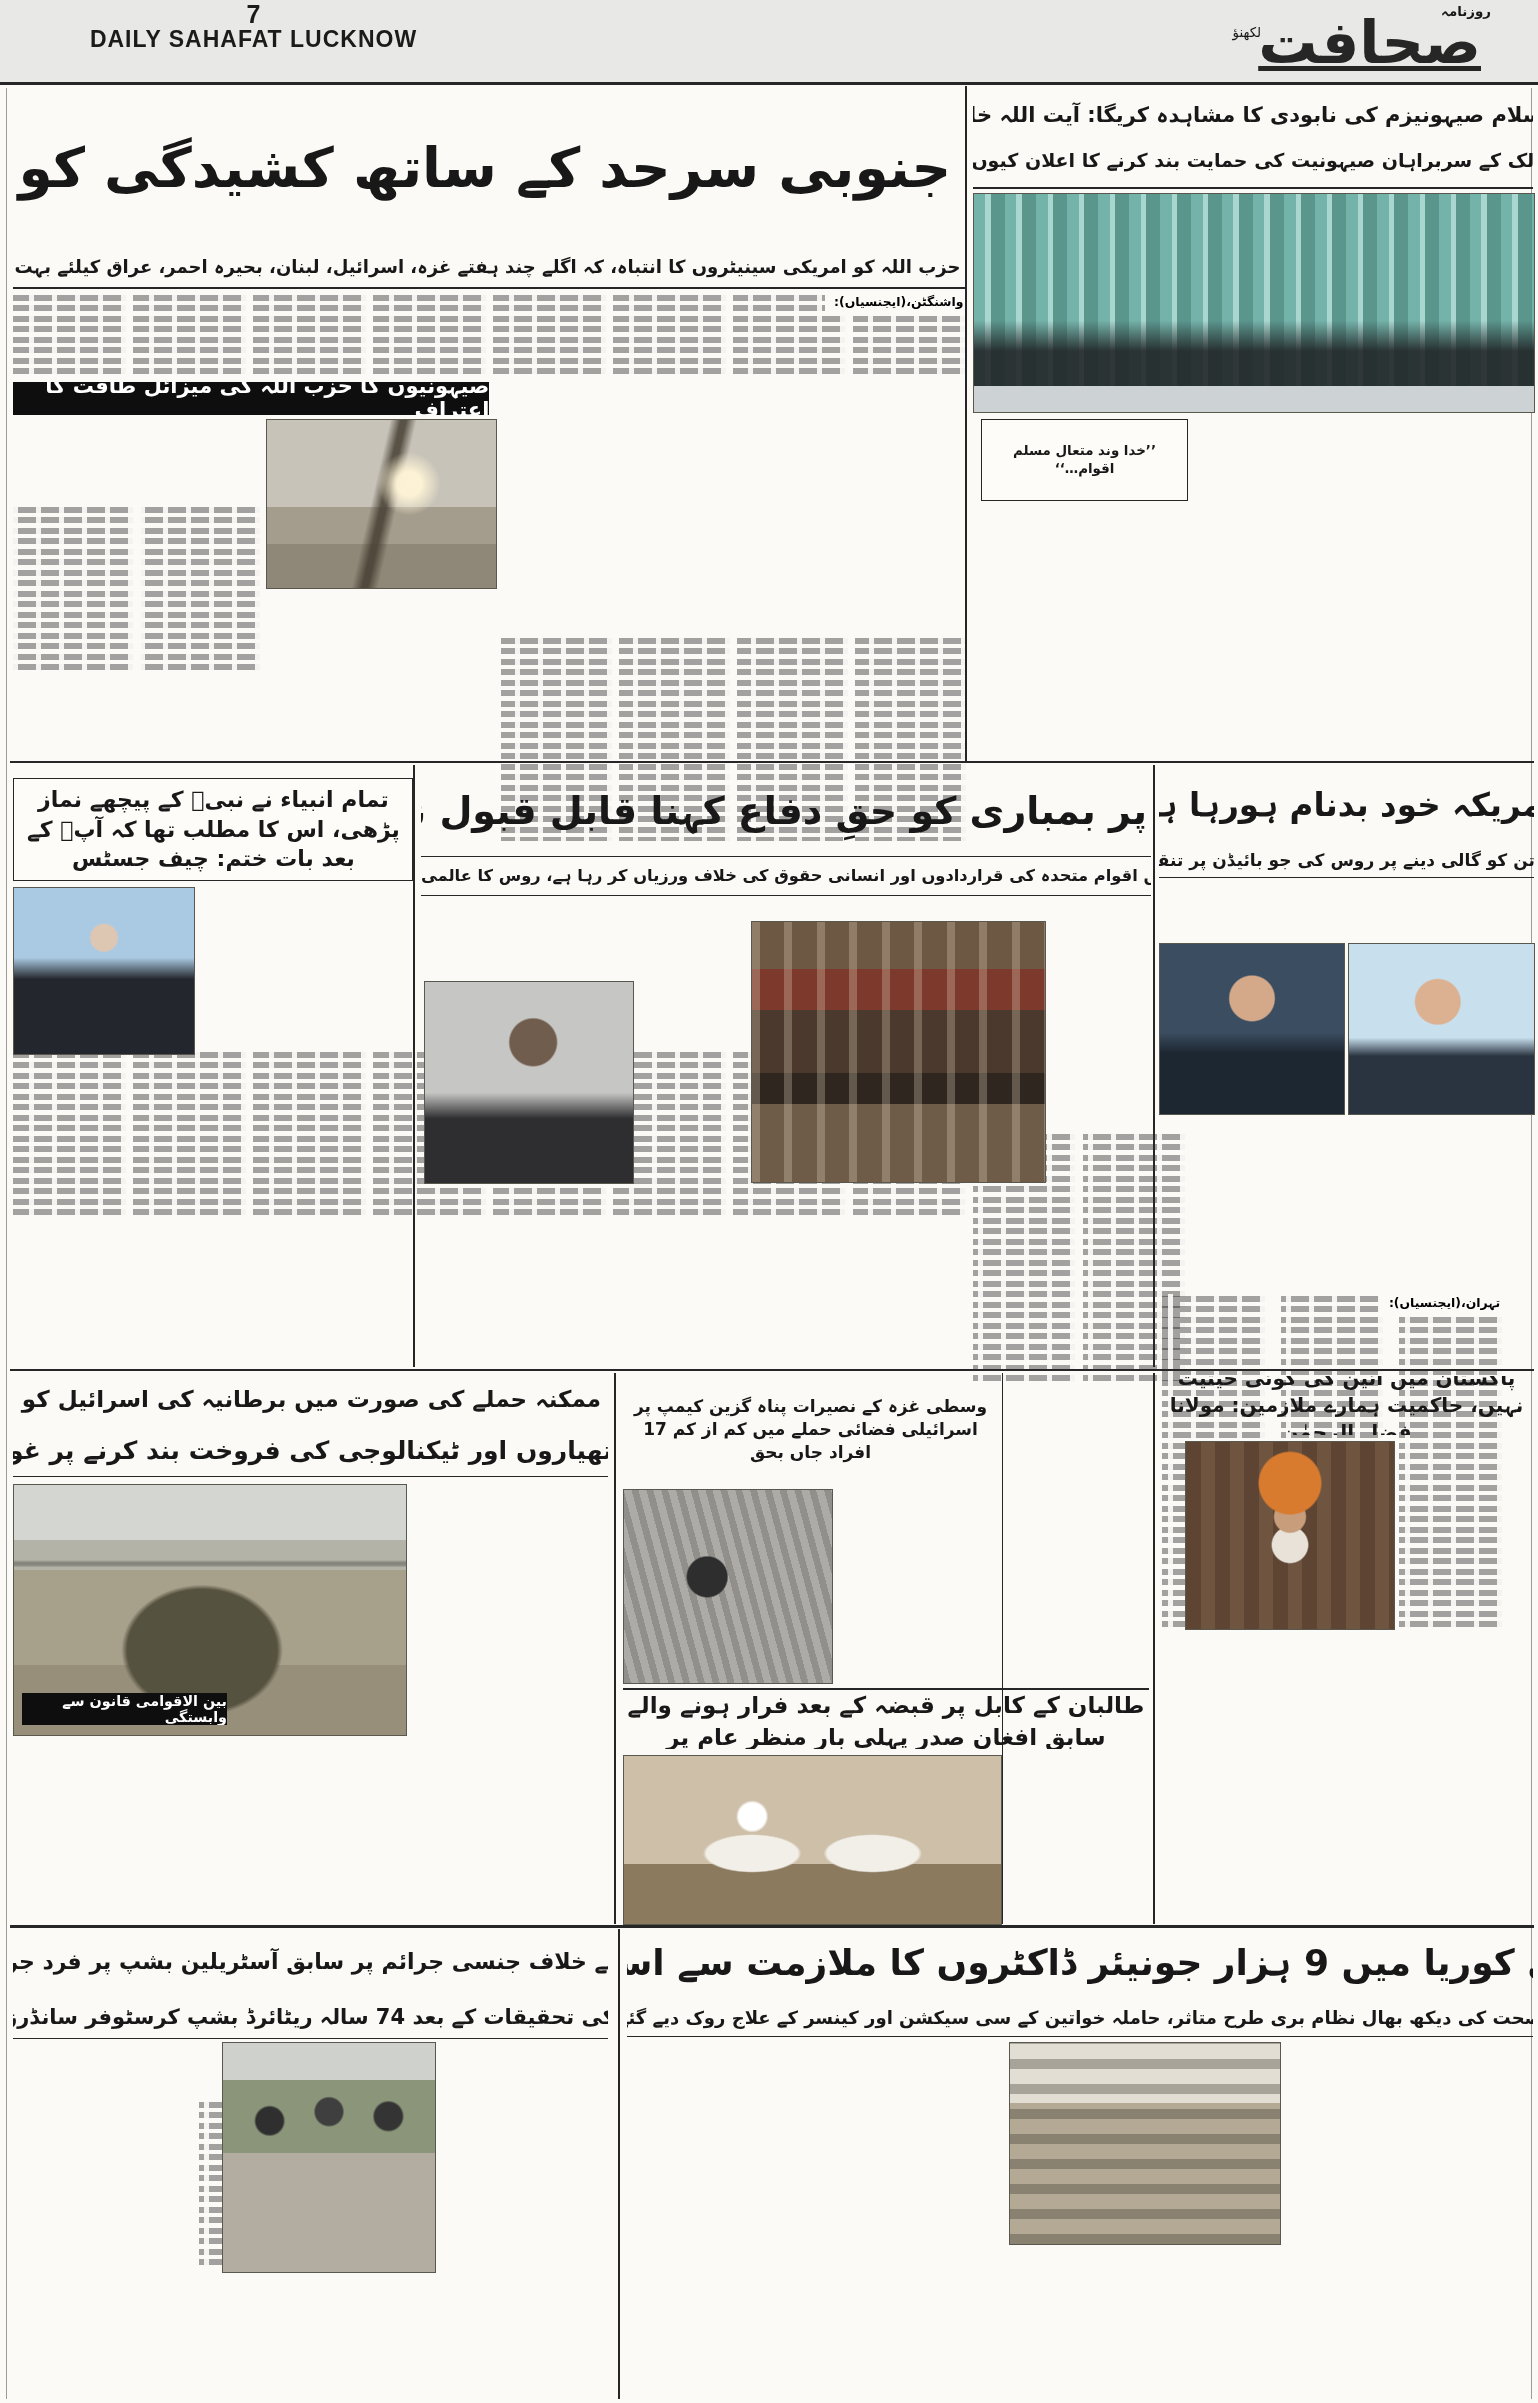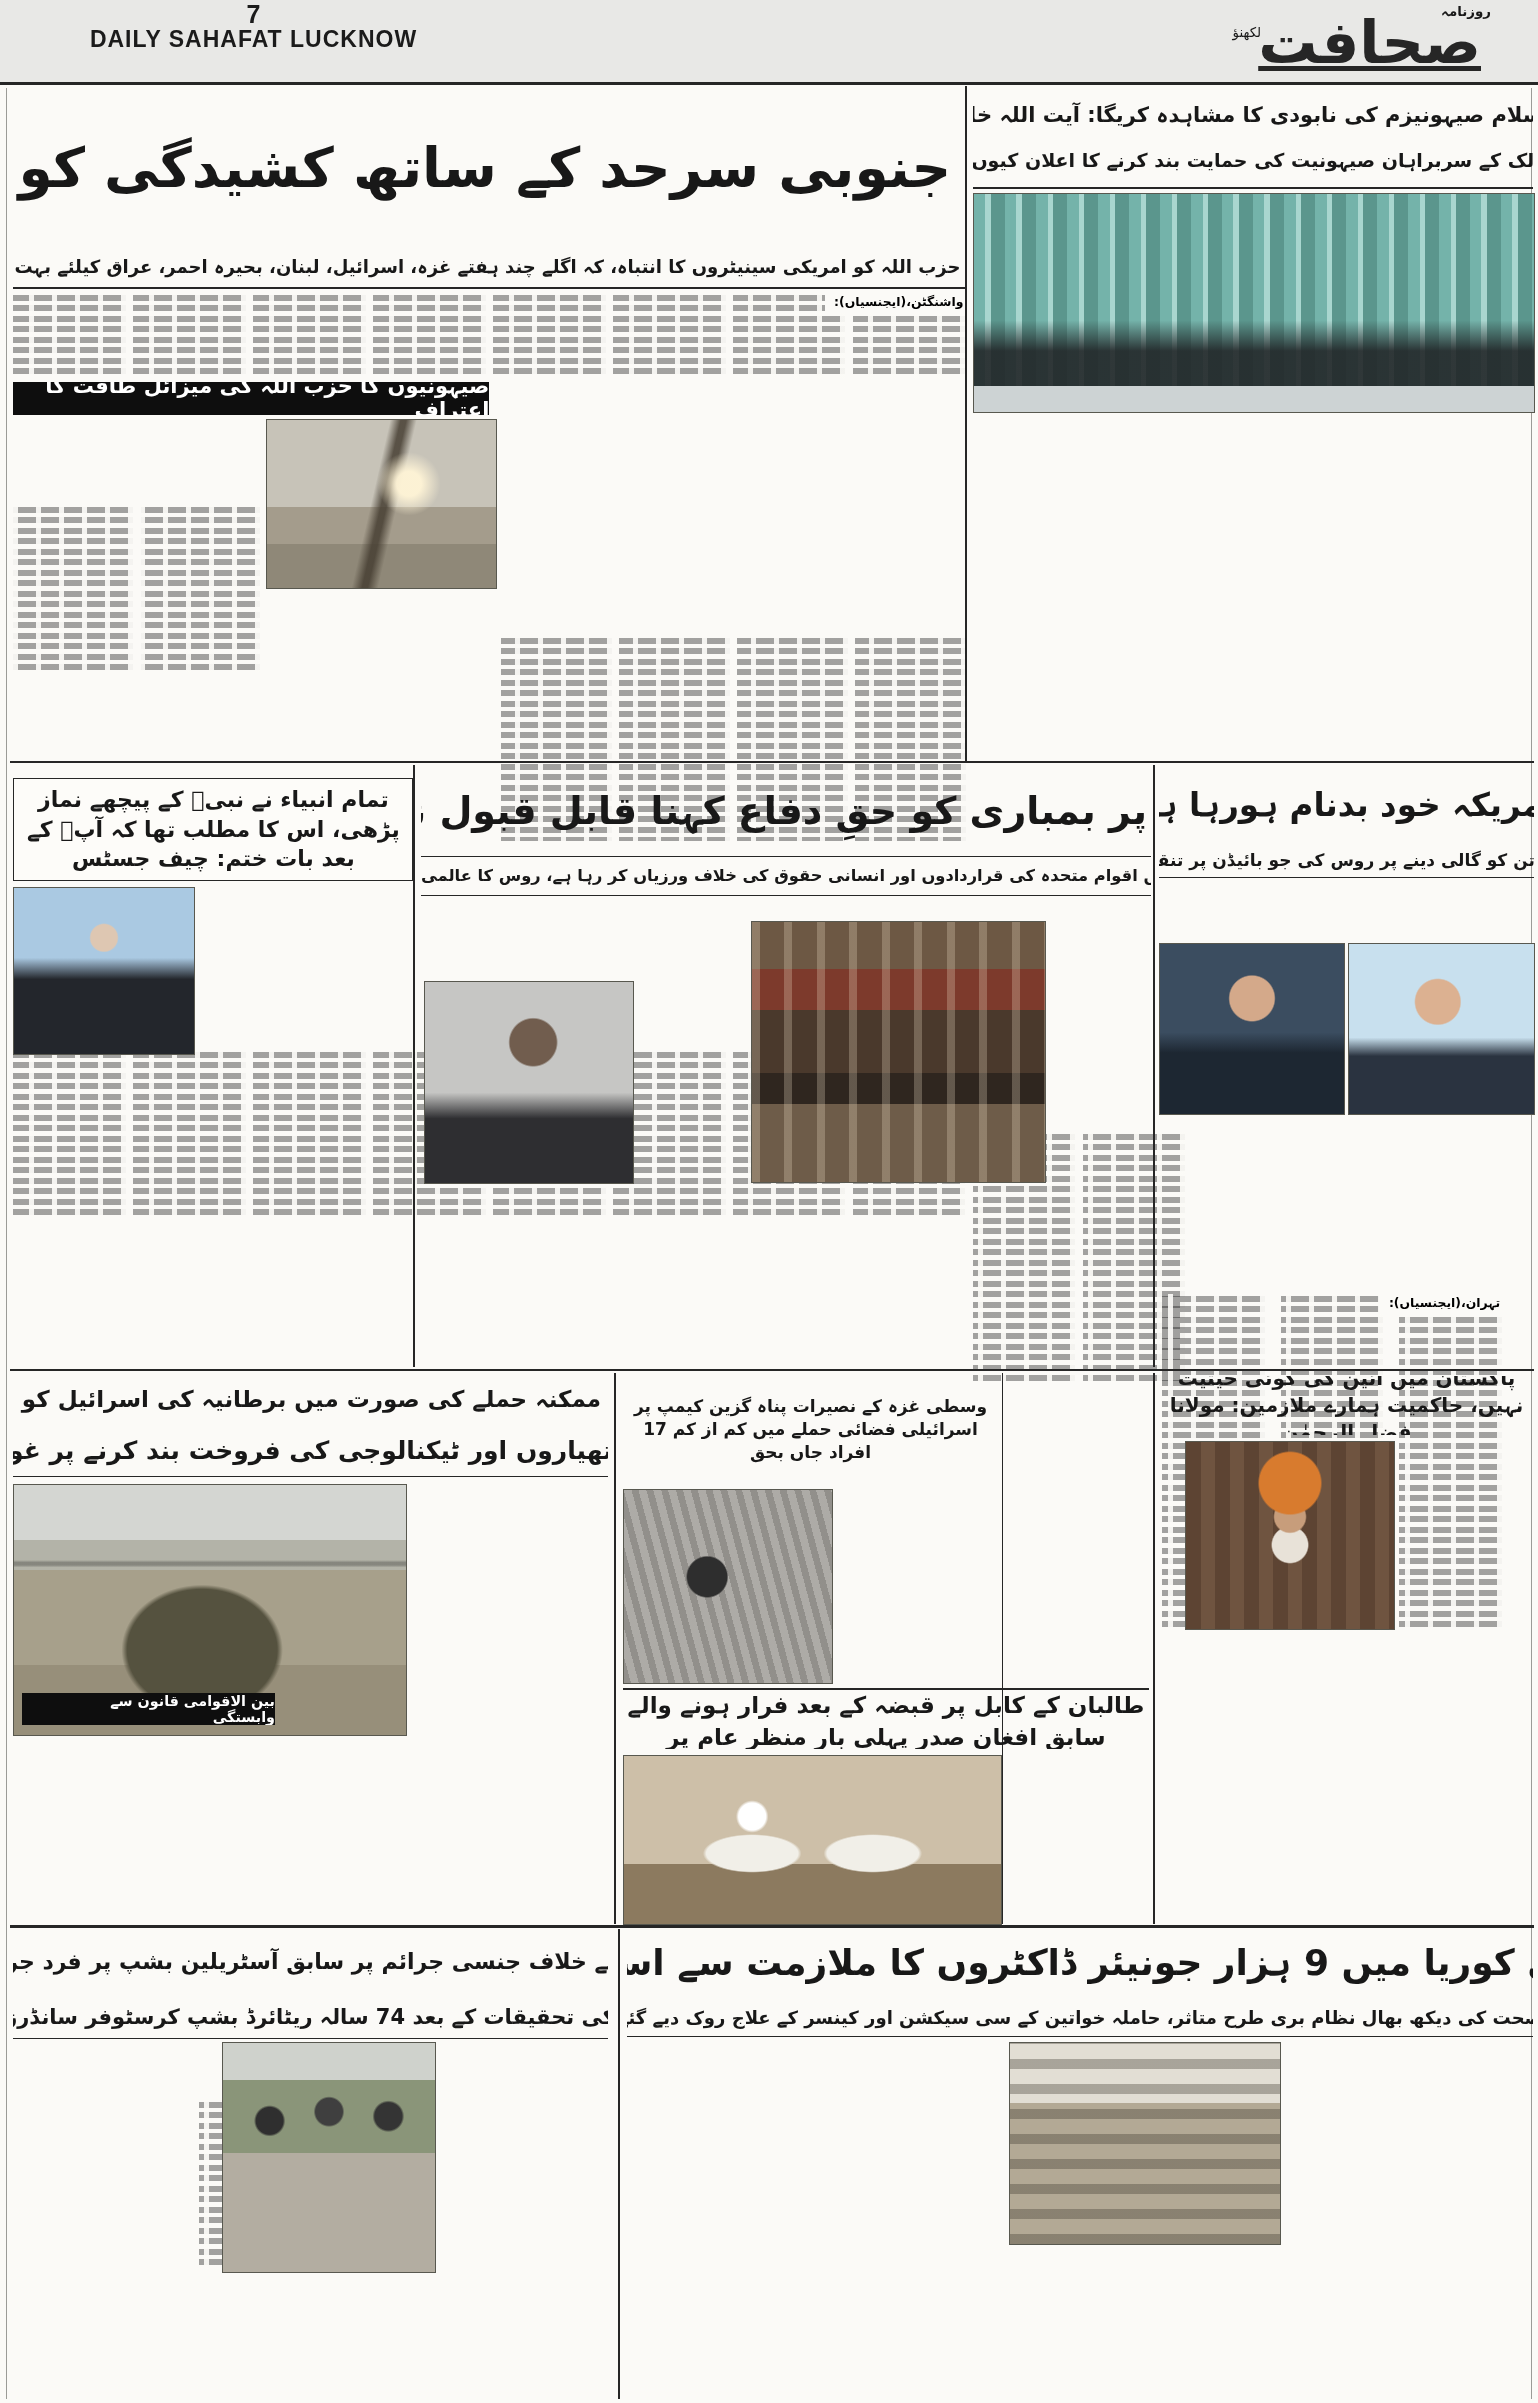--- a/index.html
+++ b/index.html
@@ -82,20 +82,21 @@
       <div class="tx"></div>
     </div>
   <div class="abs rule" style="left:965px;top:86px;width:1.9px;height:675px;"></div>
 
   <div class="abs u hl nowrap" style="left:973px;top:92px;width:560px;height:46px;font-size:21px;">عالم اسلام صیہونیزم کی نابودی کا مشاہدہ کریگا: آیت اللہ خامنہ ای</div>
   <div class="abs u hl nowrap" style="left:973px;top:140px;width:560px;height:42px;font-size:19px;">اسلامی ممالک کے سربراہان صیہونیت کی حمایت بند کرنے کا اعلان کیوں نہیں کرتے؟</div>
   <div class="abs rule" style="left:973px;top:187px;width:560px;height:1.9px;"></div>
   <div class="abs photo" style="left:973px;top:193px;width:560px;height:218px;background:
        linear-gradient(180deg, rgba(0,0,0,0) 58%, rgba(34,38,40,.9) 72% 88%, #cdd3d4 88%),
        repeating-linear-gradient(90deg,#74b3aa 0 11.5px,#a9d6cf 11.5px 17px,#5b968d 17px 31px);"></div>
+  <div class="abs u obox" style="left:981px;top:419px;width:205px;height:80px;font-size:13.4px;">’’خدا وند متعال مسلم اقوام…‘‘</div>
   <div class="abs colwrap" style="left:973px;top:507px;width:212px;height:250px;">
       <div class="tx"></div>
       <div class="tx"></div>
     </div>
   <div class="abs colwrap" style="left:1162px;top:419px;width:340px;height:338px;gap:16px;">
     <span class="lede">تہران،(ایجنسیاں):</span>
   <div class="tx"></div>
       <div class="tx"></div>
       <div class="tx"></div>
     </div>
@@ -139,21 +140,21 @@
        linear-gradient(180deg,#c8e0ee 0 100%);"></div>
 
   <div class="abs rule" style="left:9.6px;top:1369px;width:1524px;height:1.9px;"></div>
 
   <div class="abs u hl nowrap" style="left:13.4px;top:1376px;width:595px;height:48px;font-size:23px;">رفح پر ممکنہ حملے کی صورت میں برطانیہ کی اسرائیل کو وارننگ</div>
   <div class="abs u hl nowrap" style="left:13.4px;top:1426px;width:595px;height:50px;font-size:25px;border-bottom:1.9px solid #262626;">ہتھیاروں اور ٹیکنالوجی کی فروخت بند کرنے پر غور</div>
   <div class="abs photo" style="left:13.4px;top:1484px;width:392px;height:250px;background:
        radial-gradient(ellipse at 48% 66%, #55523f 0 26%, rgba(0,0,0,0) 28%),
        linear-gradient(180deg, rgba(0,0,0,0) 30%, rgba(90,90,85,.5) 31% 32%, rgba(0,0,0,0) 33%),
        linear-gradient(180deg,#d4d6d2 0 22%, #b3b3a8 22% 34%, #a7a08b 34% 72%, #978f7a 72%);">
-    <div class="abs u bbox" style="left:7.6px;bottom:9.6px;width:205px;height:32.5px;font-size:14.3px;padding-left:48px;">بین الاقوامی قانون سے وابستگی</div>
+    <div class="abs u bbox" style="left:7.6px;bottom:9.6px;width:205px;height:32.5px;font-size:14.3px;">بین الاقوامی قانون سے وابستگی</div>
   </div>
 
   <div class="abs rule" style="left:614px;top:1373px;width:1.9px;height:551px;"></div>
 
   <div class="abs u hl" style="left:623px;top:1376px;width:375px;height:107px;font-size:17px;">وسطی غزہ کے نصیرات پناہ گزین کیمپ پر اسرائیلی فضائی حملے میں کم از کم 17 افراد جاں بحق</div>
   <div class="abs photo" style="left:623px;top:1489px;width:208px;height:193px;background:
        radial-gradient(circle at 40% 45%, #2e2e2e 0 12%, rgba(0,0,0,0) 13%),
        repeating-linear-gradient(75deg, rgba(40,40,40,.25) 0 6.7px, rgba(150,150,150,.25) 6.7px 14.3px),
        linear-gradient(180deg,#b5b2ac 0 100%);"></div>
 

